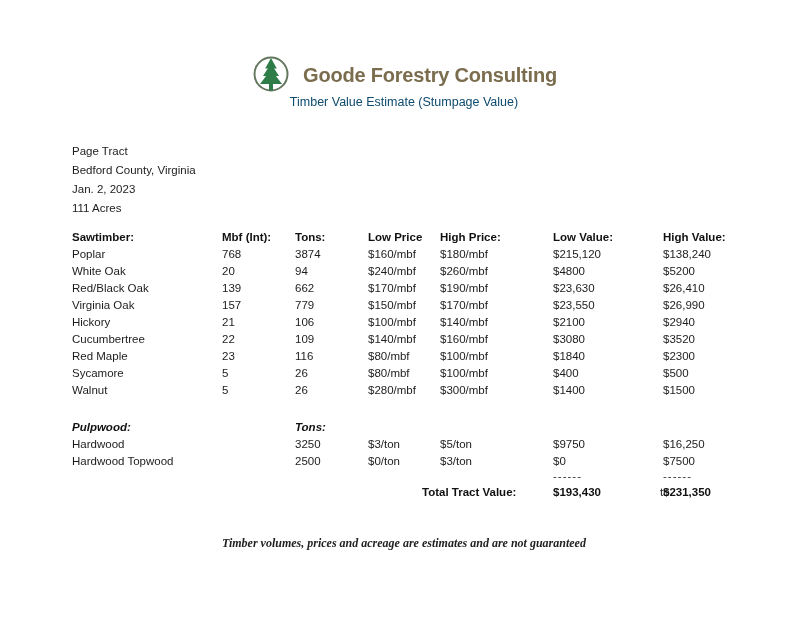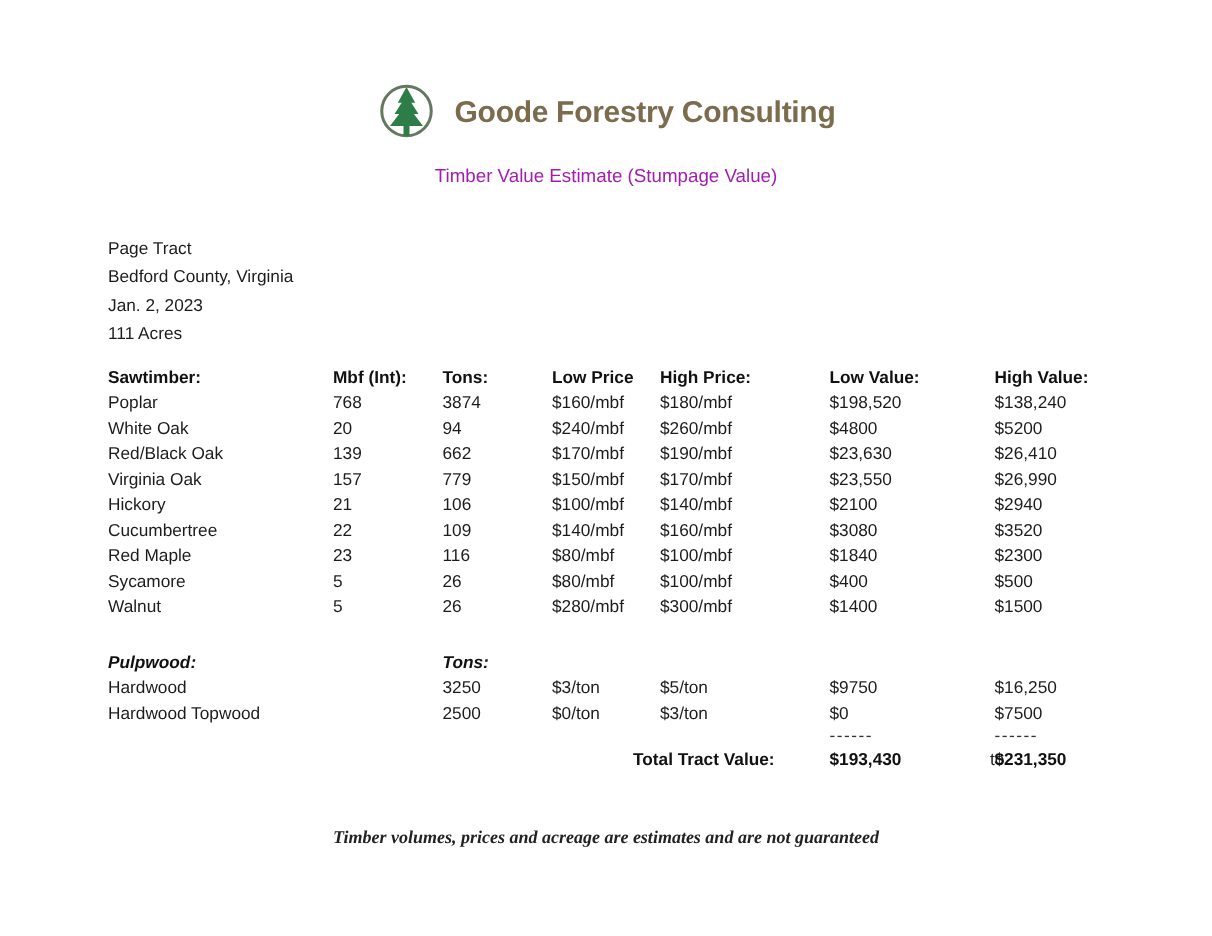--- a/index.html
+++ b/index.html
@@ -4,21 +4,21 @@
 <style>
   html,body{margin:0;padding:0;background:#ffffff;}
   .page{
     position:relative;width:808px;height:624px;background:#ffffff;overflow:hidden;
     font-family:"Liberation Sans", sans-serif;color:#1c1c1c;
   }
   
   .brand{display:flex;align-items:center;justify-content:center;gap:12px;padding-top:55px;}
   .brand-name{font-size:20px;font-weight:700;letter-spacing:-0.2px;}
   .logo{width:40px;height:40px;display:block;}
-  .subtitle{text-align:center;font-size:12.5px;margin-top:15px;color:#a21caf;}
+  .subtitle{text-align:center;font-size:12.5px;color:#0c4a6e;}
   
   .info{margin:33px 0 0 72px;font-size:11.5px;line-height:19px;}
   
   .table{margin:10px 0 0 72px;width:664px;font-size:11.5px;}
   .trow{display:grid;grid-template-columns:150px 73px 73px 72px 113px 110px 73px;height:17px;align-items:center;}
   .trow span{white-space:nowrap;overflow:visible;}
   .bold, .thead span, .pulp-head span{font-weight:700;color:#111;}
   .pulp-head{margin-top:20px;font-style:italic;}
   .sep-row{height:14px;}
   .sep{color:#333;letter-spacing:1px;}
@@ -72,21 +72,21 @@
       <span>High Value:</span>
     </div>
 
     <div>
         <div class="trow">
           <span>Poplar</span>
           <span>768</span>
           <span>3874</span>
           <span>$160/mbf</span>
           <span>$180/mbf</span>
-          <span>$198,520</span>
+          <span>$215,120</span>
           <span>$138,240</span>
         </div>
         <div class="trow">
           <span>White Oak</span>
           <span>20</span>
           <span>94</span>
           <span>$240/mbf</span>
           <span>$260/mbf</span>
           <span>$4800</span>
           <span>$5200</span>

